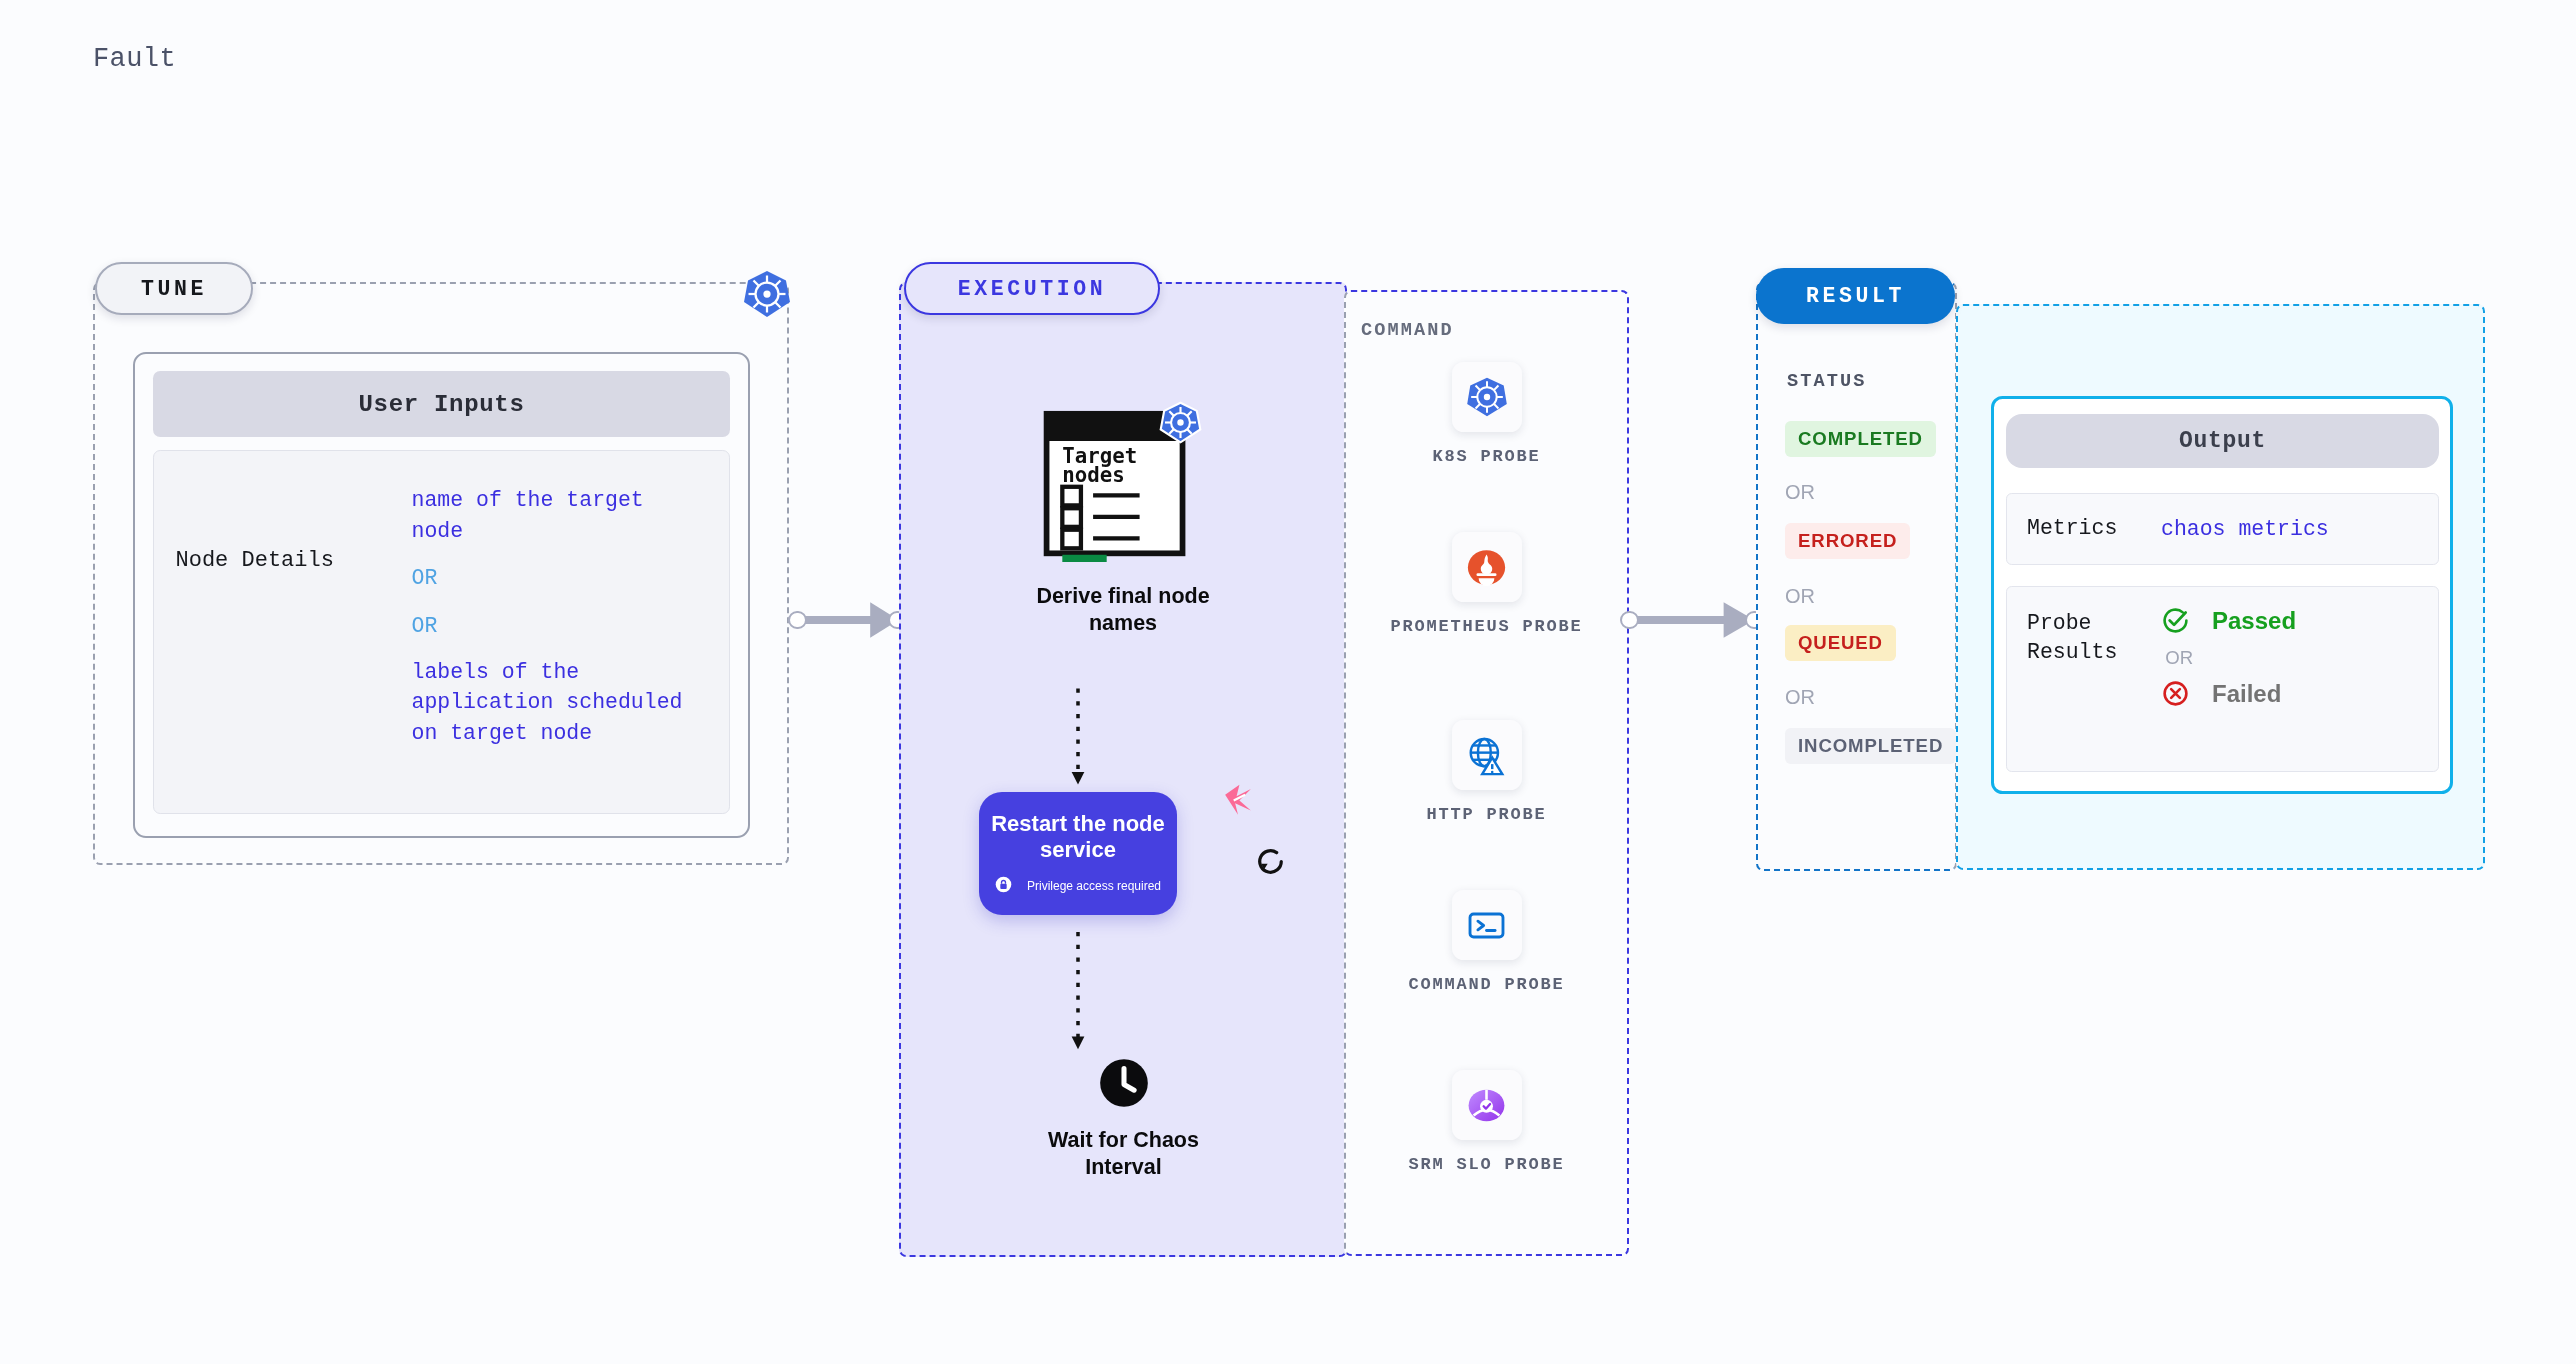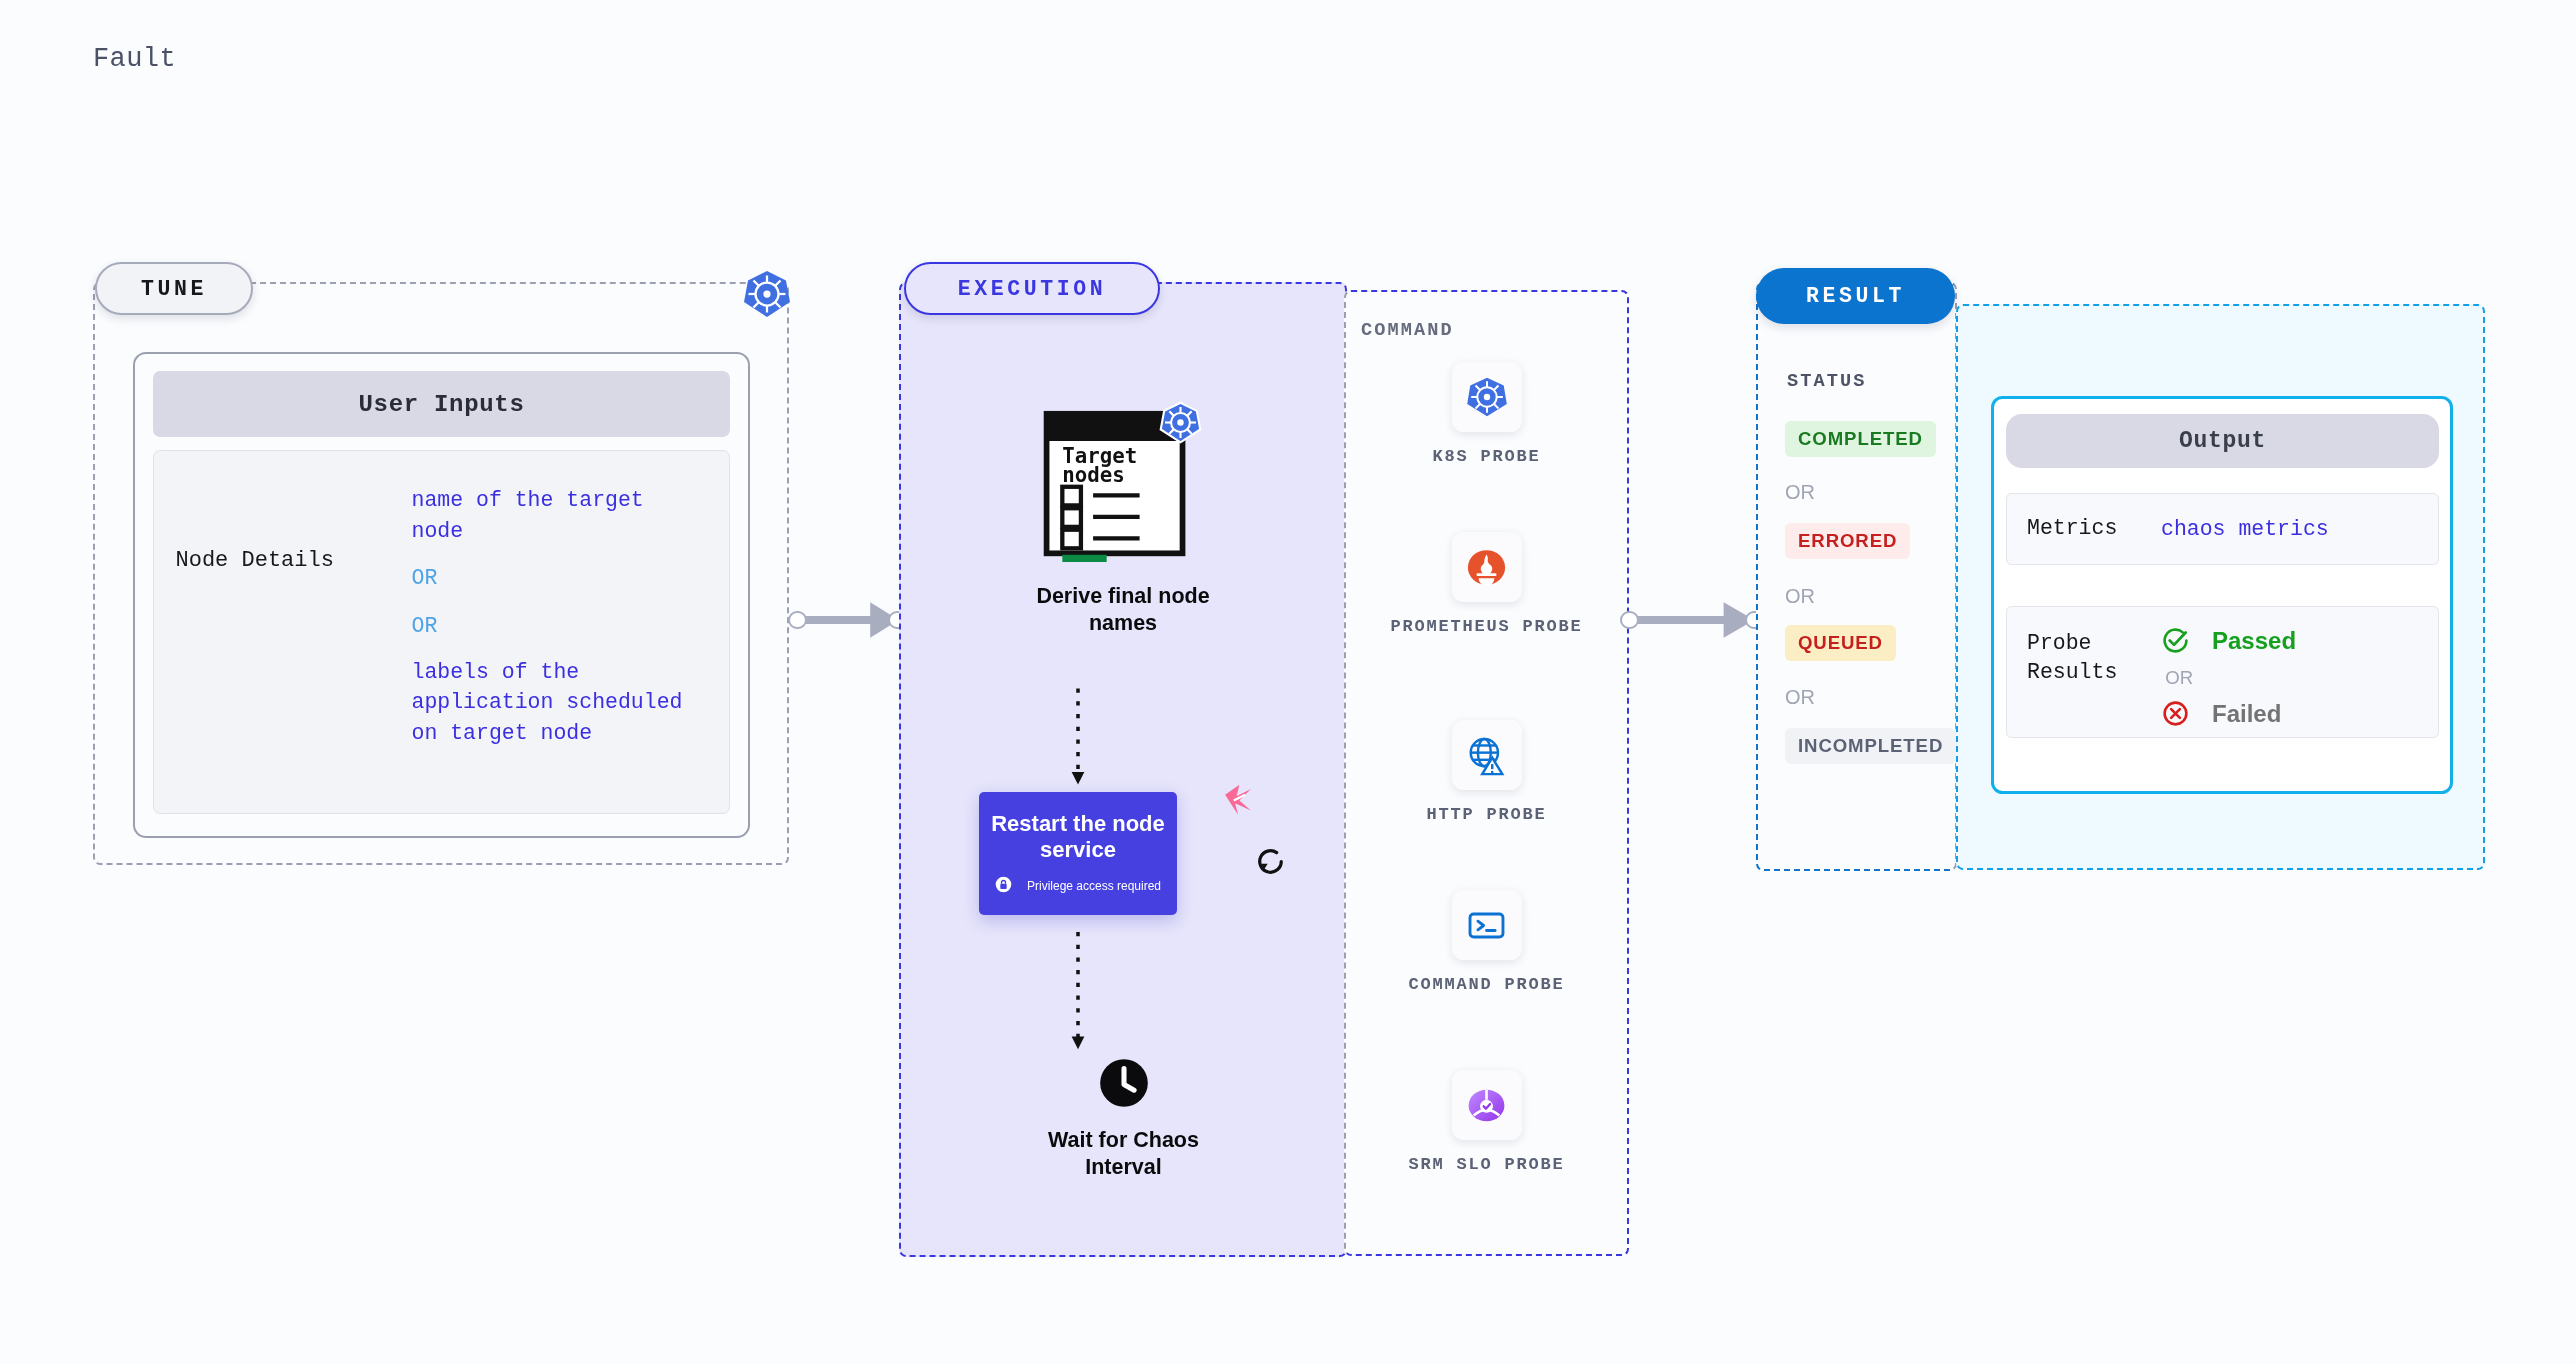--- a/index.html
+++ b/index.html
@@ -146,45 +146,44 @@
     display: flex; align-items: center; justify-content: center;
     font-family: "Liberation Mono", monospace;
     font-size: 23px; font-weight: 700; color: #3b3f4c; letter-spacing: 0.7px;
   }
   #metrics-row {
     position: absolute; left: 2006px; top: 493px; width: 433px; height: 72px;
     background: #f8f9fc; border: 1.4px solid #e3e5ed; border-radius: 5.7px;
     display: flex; align-items: center;
   }
   #probe-row {
-    position: absolute; left: 2006px; top: 586px; width: 433px; height: 132px;
+    position: absolute; left: 2006px; top: 586px; width: 433px; height: 186px;
     background: #f8f9fc; border: 1.4px solid #e3e5ed; border-radius: 5.7px;
     display: flex;
-    margin-top: 20px;
   }
   .out-key {
     font-family: "Liberation Mono", monospace;
     font-size: 21.5px; color: #16181d; line-height: 1.35;
   }
   .out-val {
     font-family: "Liberation Mono", monospace;
     font-size: 21.5px; color: #3b2fe0;
   }
   .verdict { display: flex; align-items: center; gap: 22px; }
   .verdict-text { font-size: 24px; font-weight: 700; }
   .verdict-or { font-size: 18.6px; color: #a0a5b4; margin: 10px 0 10px 4.3px; }
 
   
   #derive-node { position: absolute; left: 1021px; top: 408px; width: 204px; text-align: center; }
   #derive-label {
     margin-top: 18.6px; font-size: 21.5px; font-weight: 700; color: #0b0b0d; line-height: 1.28;
   }
   #restart-box {
     position: absolute; left: 979px; top: 792px; width: 198px; height: 123px;
-    background: #4640e0; border-radius: 5px;
+    background: #4640e0; border-radius: 23px;
     display: flex; flex-direction: column; align-items: center; justify-content: center;
     box-shadow: 0 5.7px 15.8px rgba(60,55,200,0.25);
   }
   #restart-title {
     color: #ffffff; font-size: 22px; font-weight: 700; text-align: center; line-height: 1.2;
   }
   #restart-priv {
     margin-top: 13px; display: flex; align-items: center; gap: 15px;
     color: #ffffff; font-size: 12px;
   }

